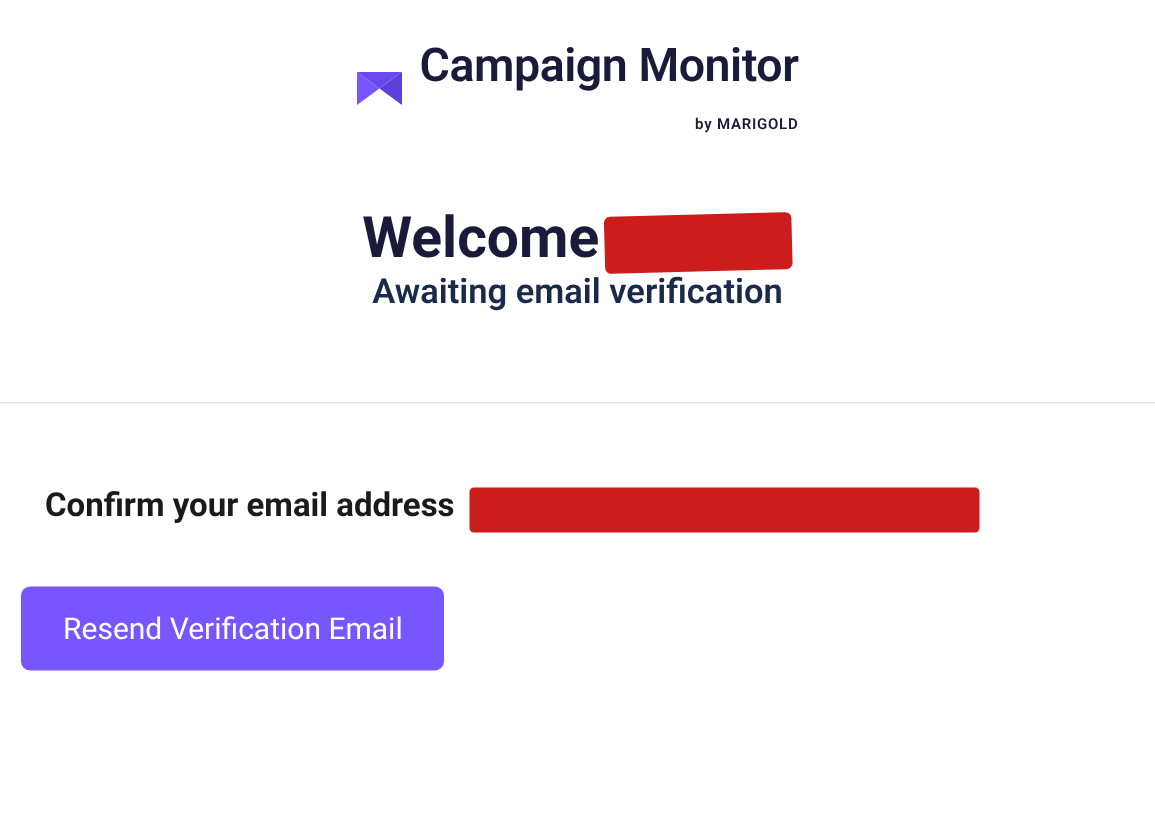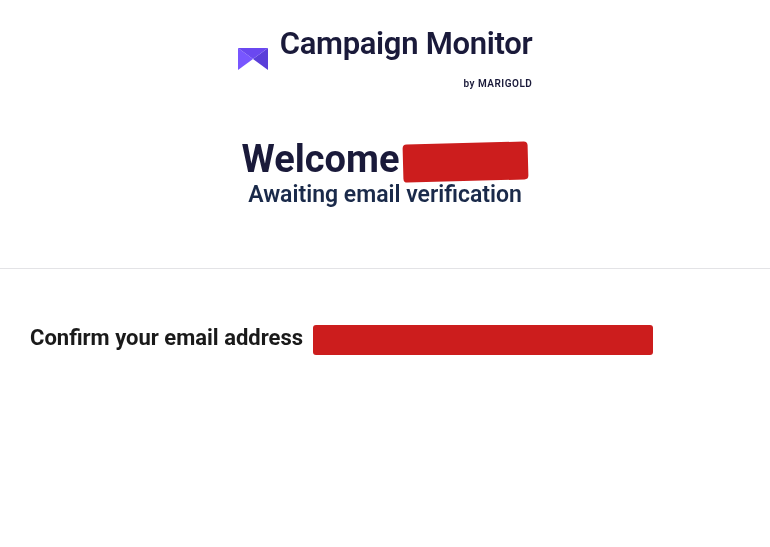--- a/index.html
+++ b/index.html
@@ -143,13 +143,14 @@
   <div class="subtitle">Awaiting email verification</div>
 </div>
 
 <div class="divider"></div>
 
 <div class="content">
   <div class="confirm-line">
     <span class="confirm-text">Confirm your email address</span>
     <span class="red-block-lg"></span>
   </div>
+  <button class="resend-button">Resend Verification Email</button>
 </div>
 
 </body></html>

